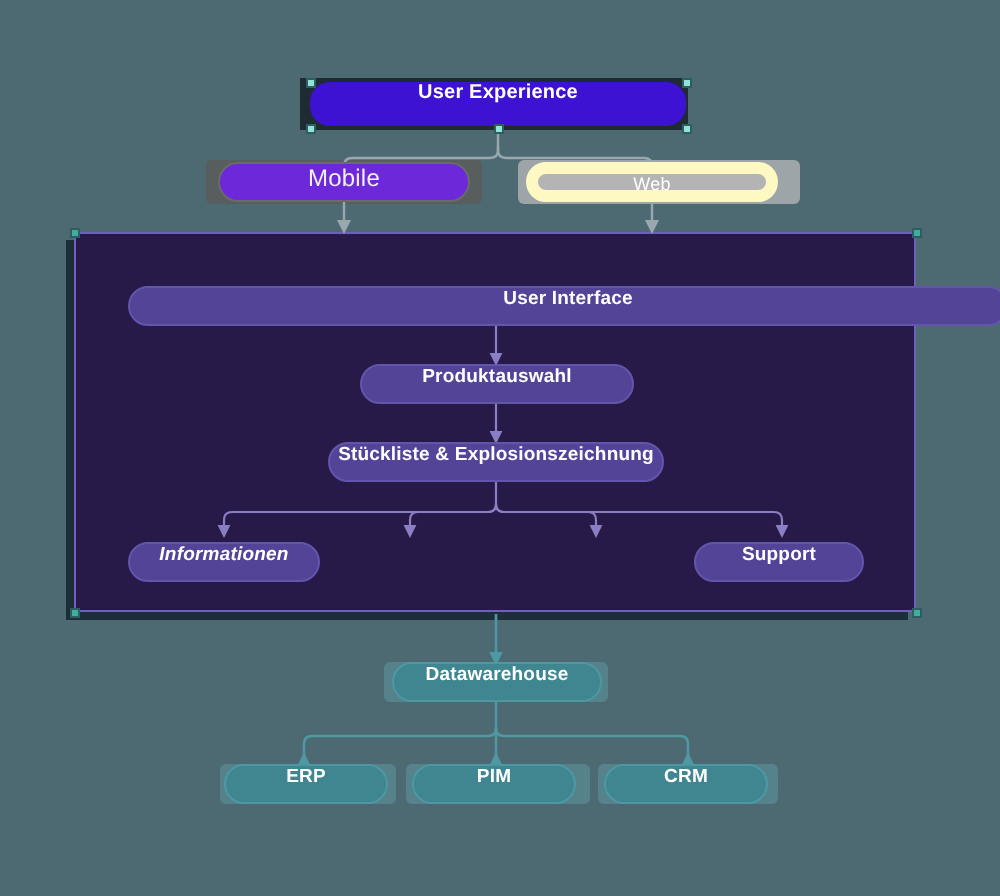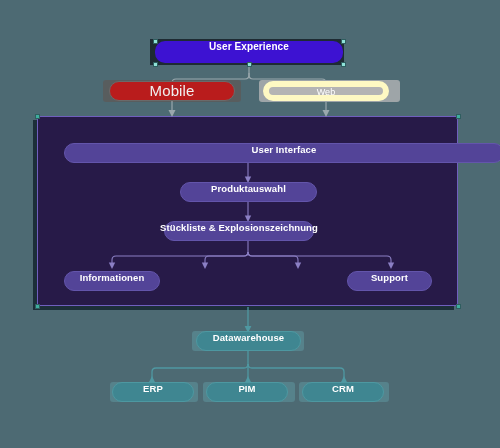--- a/index.html
+++ b/index.html
@@ -64,24 +64,24 @@
     background: #8fe3d8;
     border: .5px solid #2f5e60;
     z-index: 12;
   }
   .handle-dark {
     background: #3fae9f;
   }
 
   
   .node-gray-dark {
-    background: #b91c1c;
+    background: #6d28d9;
     border: 1px solid #6a6a6a;
     color: #f0f0f0;
-    font-size: 15px;
+    font-size: 12px;
     font-weight: normal;
     border-radius: 10px;
   }
   .node-gray-light {
     background: #b4b4b4;
     border: 6px solid #fef9c3;
     color: #ffffff;
     font-size: 9px;
     font-weight: normal;
     border-radius: 10px;
@@ -241,25 +241,25 @@
   </div>
 
   <div class="node node-purple" style="left:64px;  top:143px; width:440px; height:20px;">
     <span>User Interface</span>
   </div>
 
   <div class="node node-purple" style="left:180px; top:182px; width:137px; height:20px;">
     <span>Produktauswahl</span>
   </div>
 
-  <div class="node node-purple" style="left:164px; top:221px; width:150px; height:20px;">
+  <div class="node node-purple" style="left:164px; top:221px; width:168px; height:20px;">
     <span>Stückliste &amp; Explosionszeichnung</span>
   </div>
 
-  <div class="node node-purple" style="left:64px;  top:271px; width:96px; height:20px;">
+  <div class="node node-purple" style="left:64px;  top:271px; width:96px; height:20px;font-style:italic;">
     <span>Informationen</span>
   </div>
   <div class="node node-purple" style="left:347px; top:271px; width:85px; height:20px;">
     <span>Support</span>
   </div>
 
   <div class="hl-teal" style="left:192px; top:331px; width:112px; height:20px;"></div>
   <div class="node node-teal" style="left:196px; top:331px; width:105px; height:20px;">
     <span>Datawarehouse</span>
   </div>

